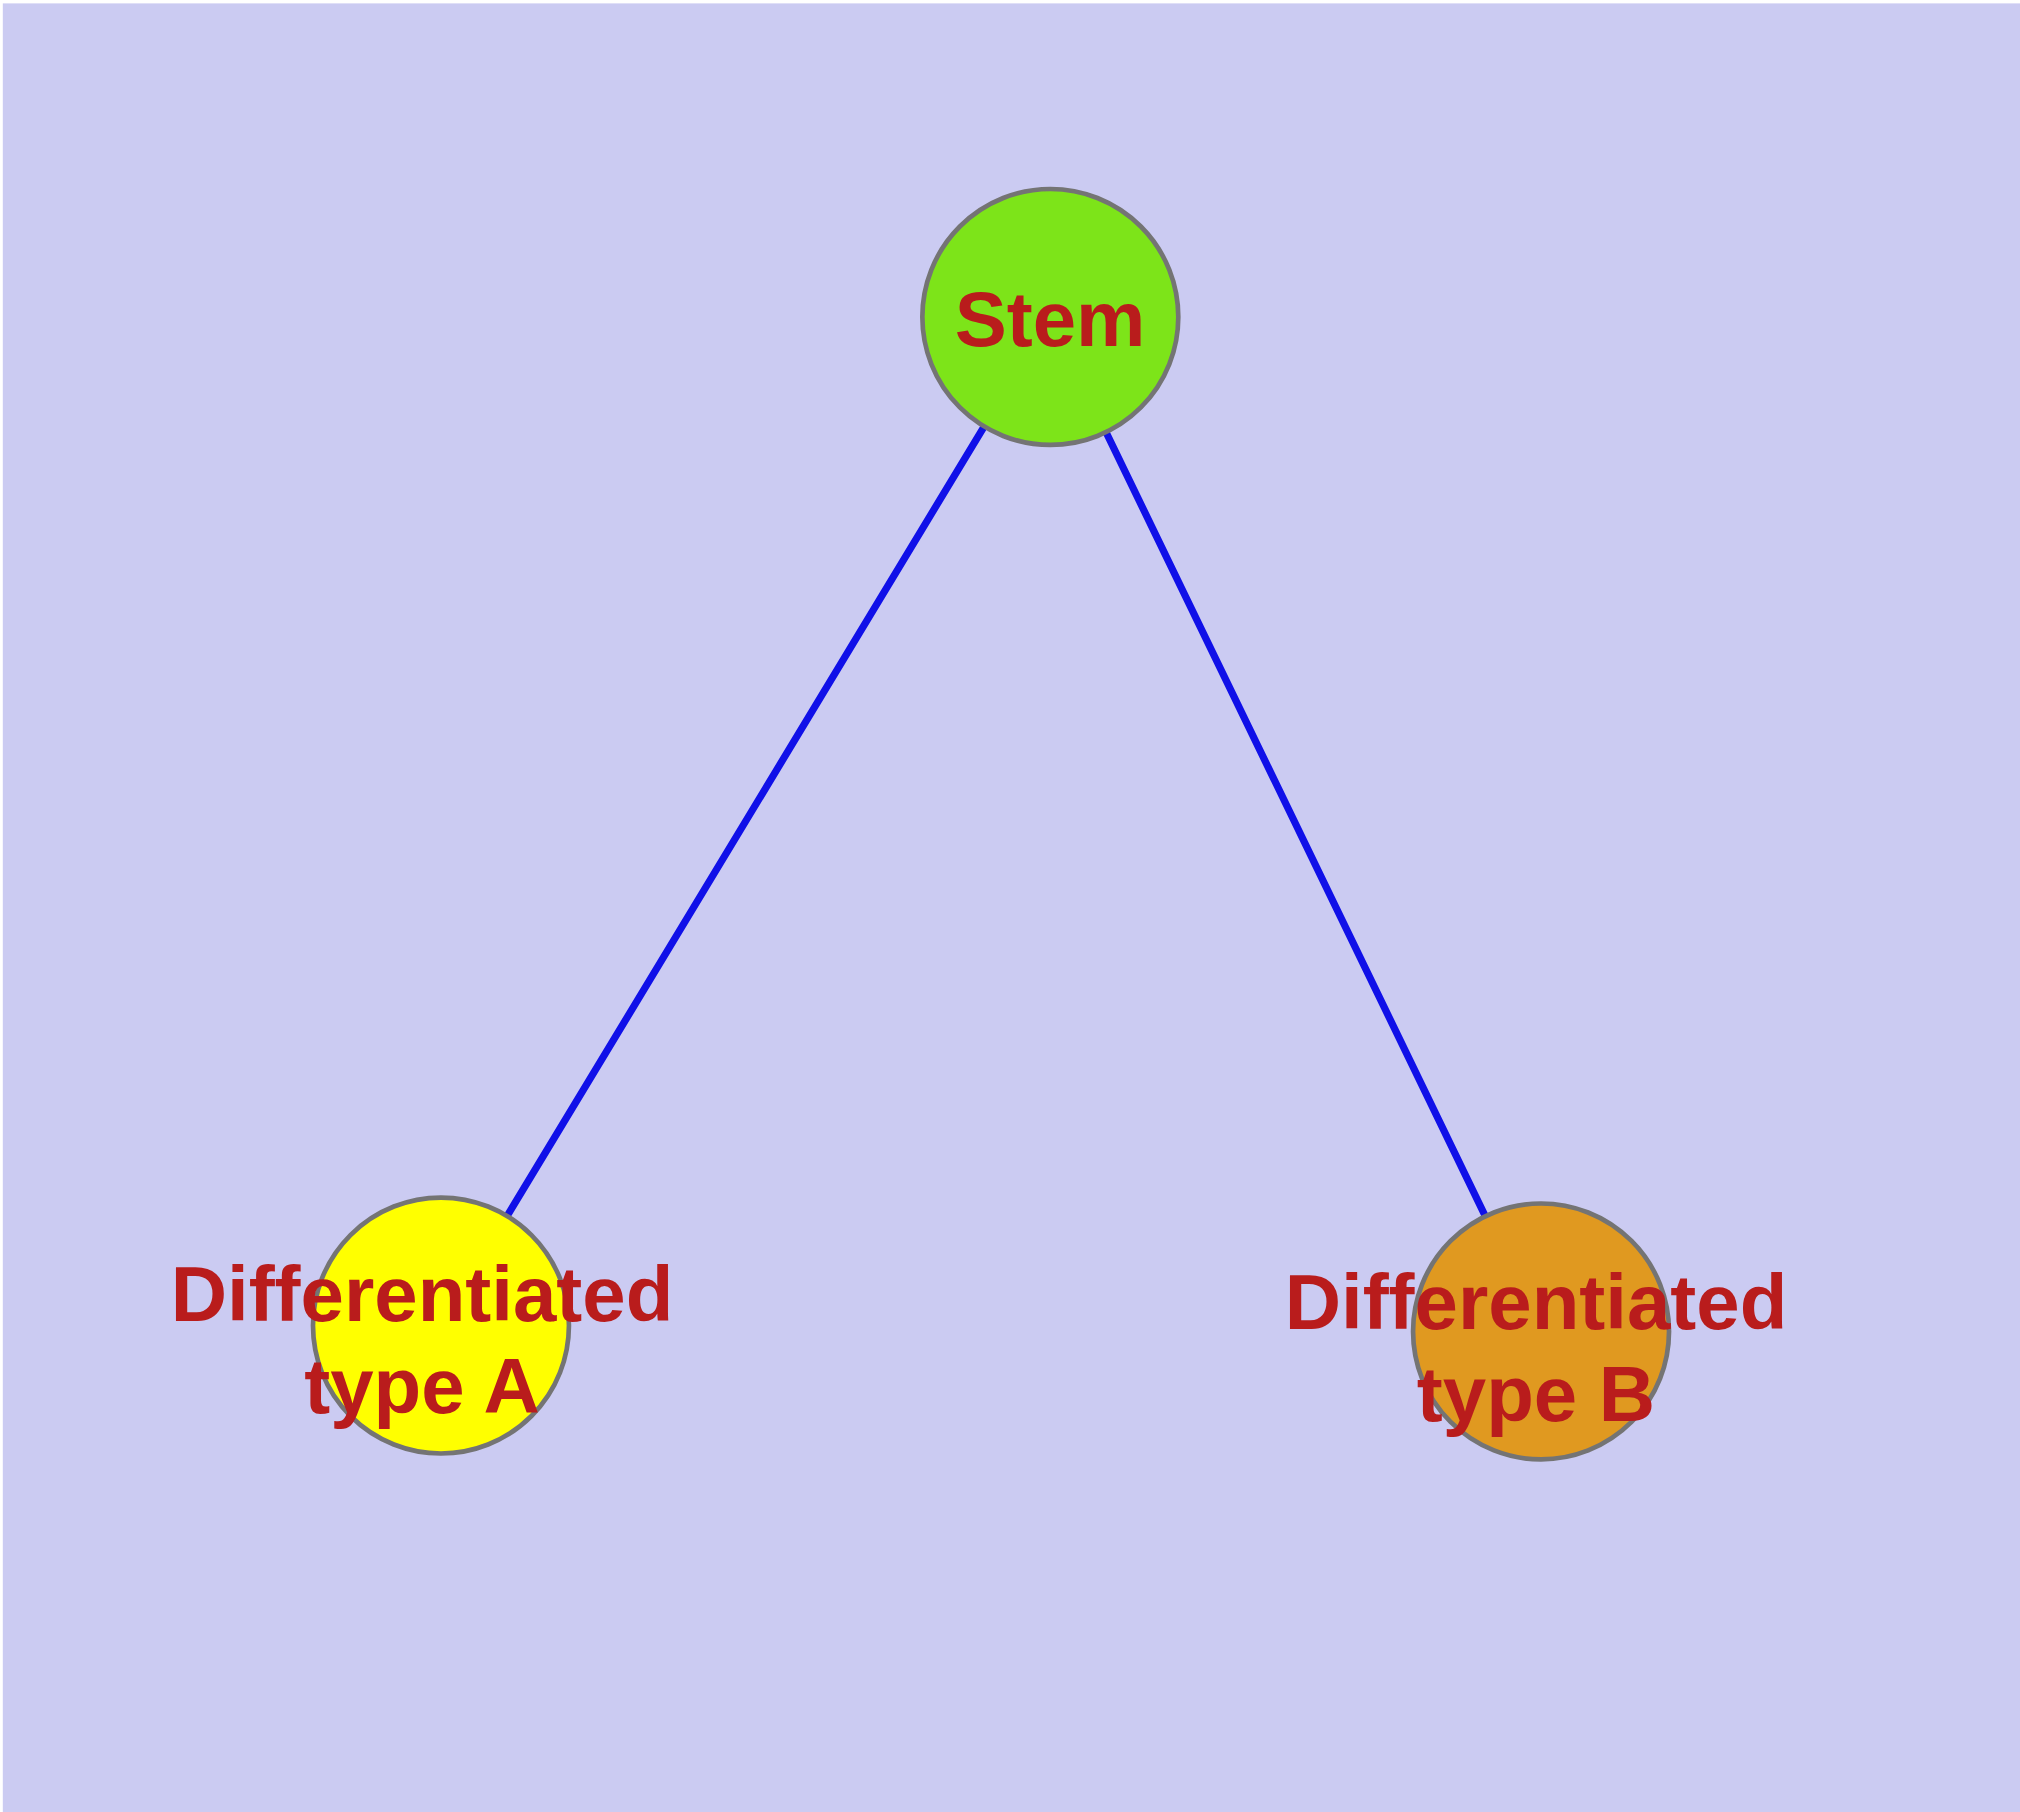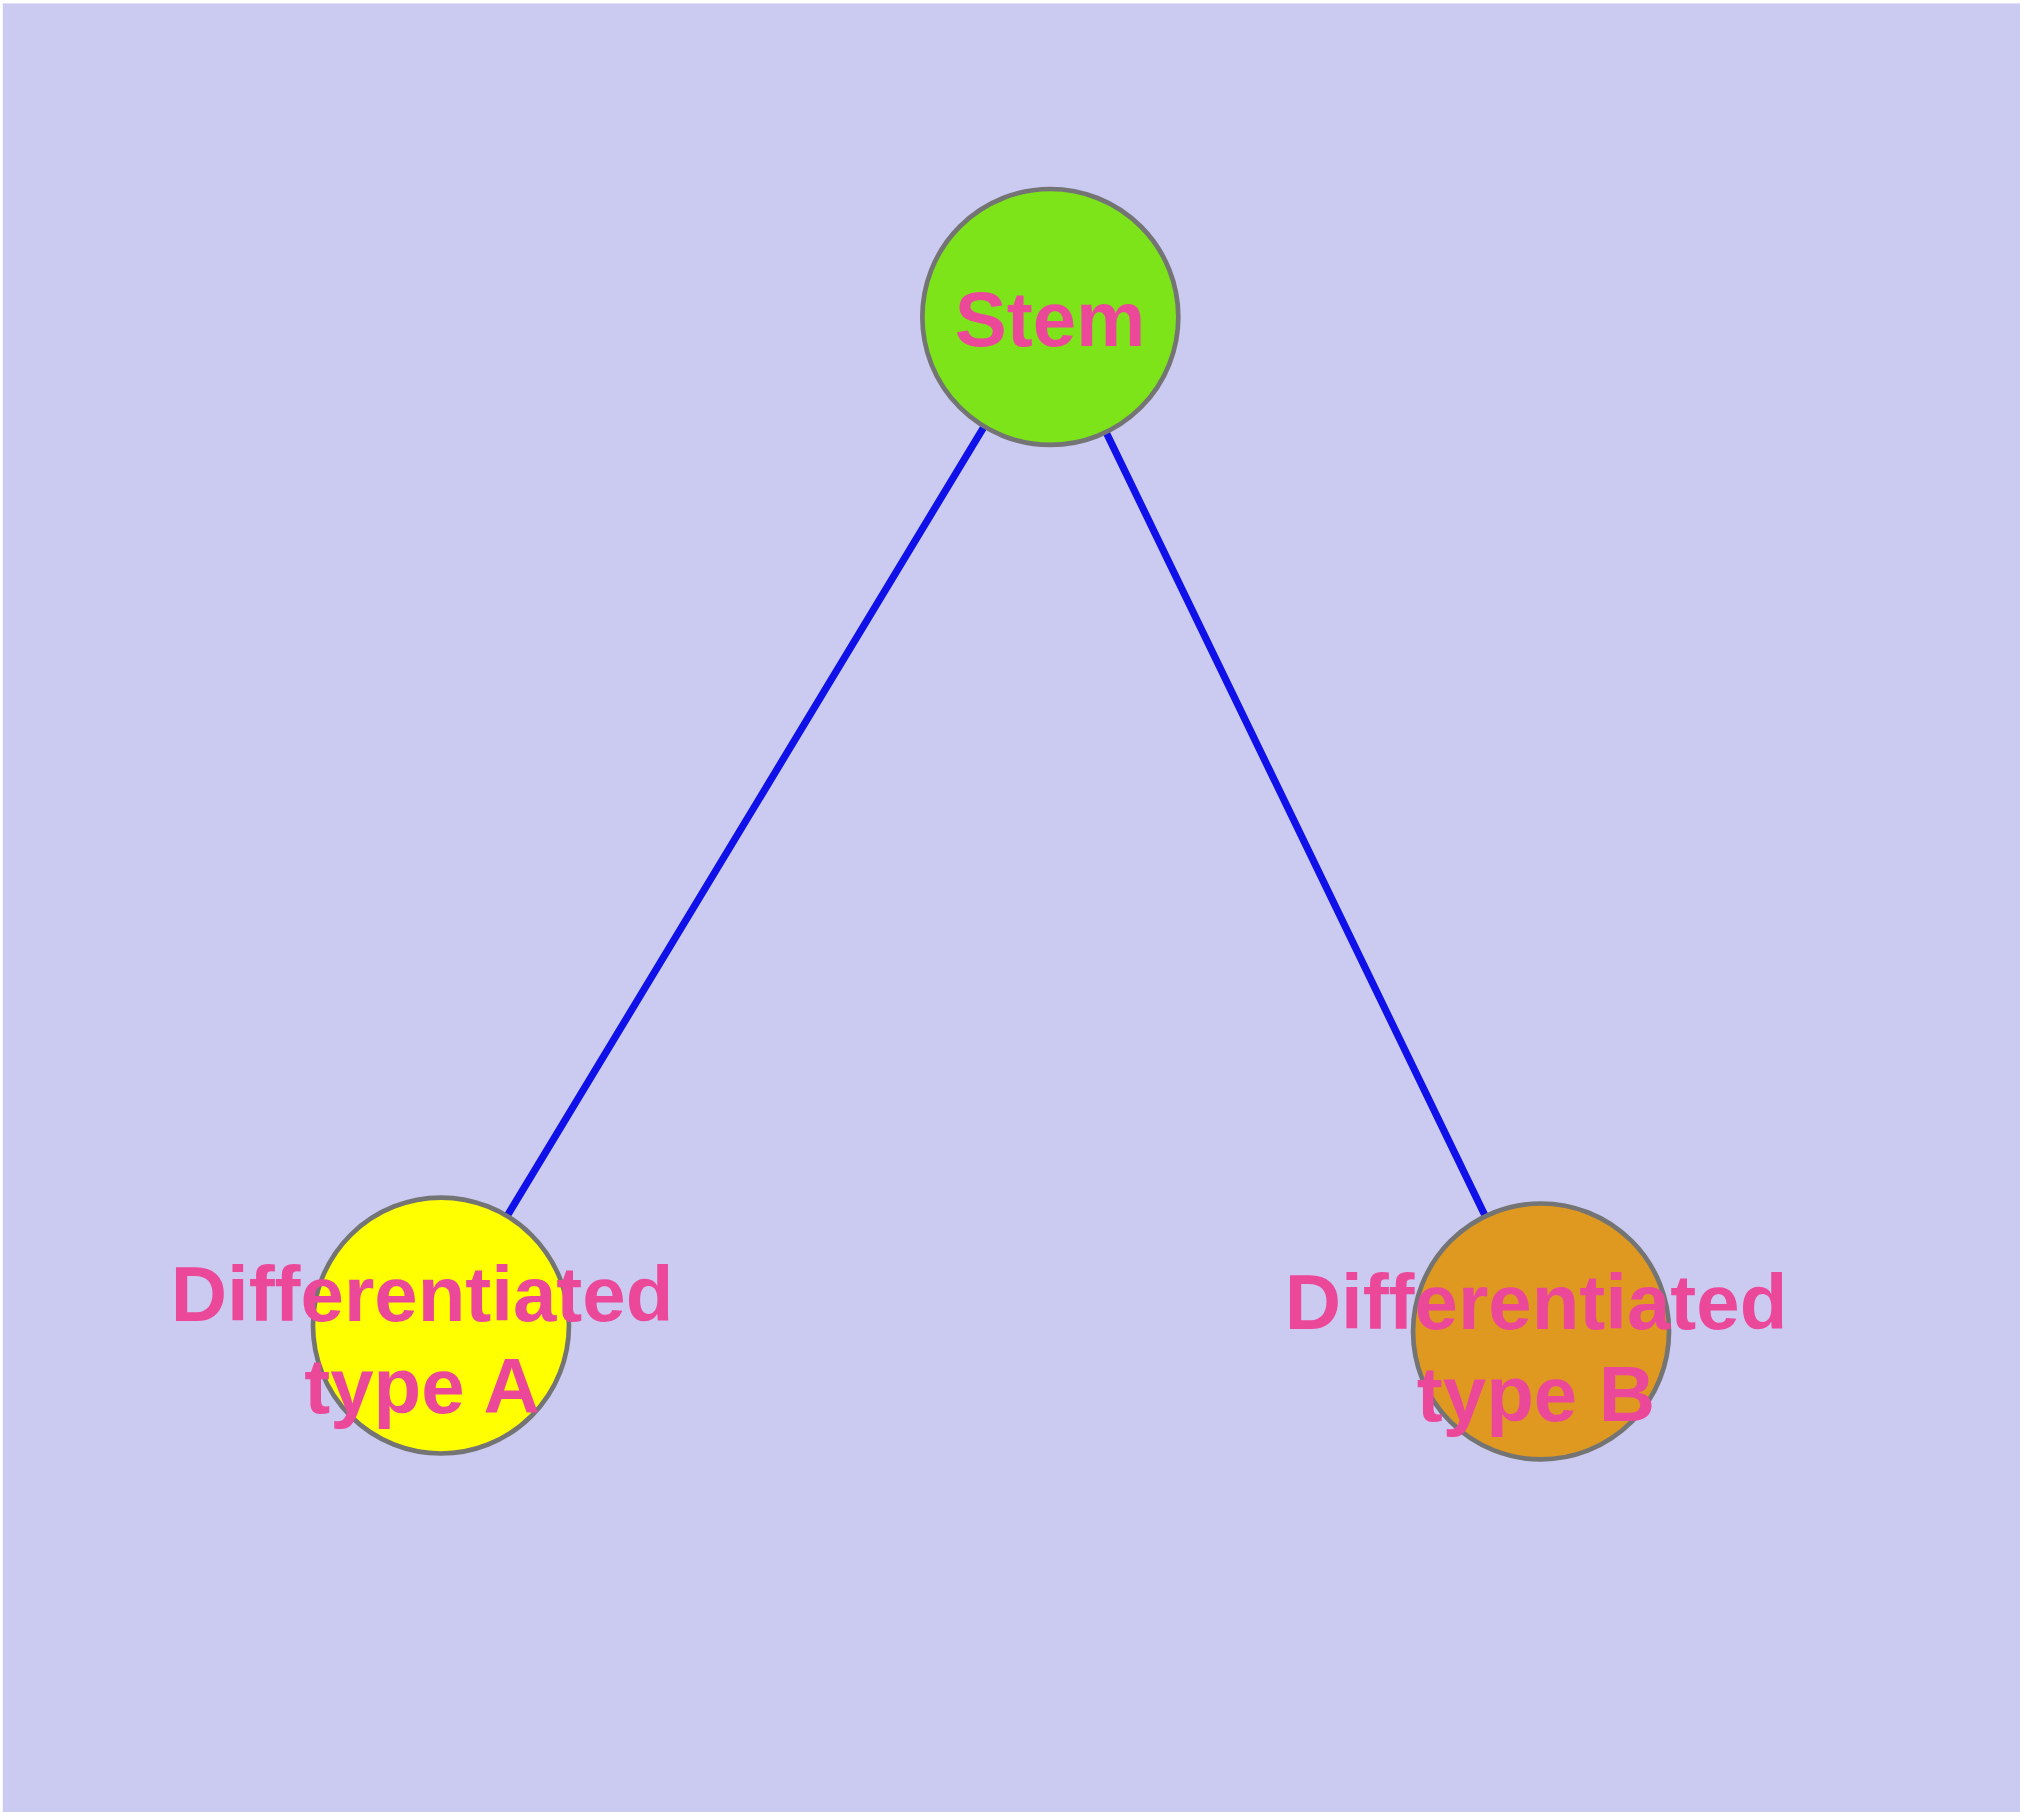--- a/index.html
+++ b/index.html
@@ -19,21 +19,21 @@
     left: 0;
     top: 0;
     display: block;
   }
   .node-label {
     position: absolute;
     transform: translate(-50%, -50%);
     font-weight: bold;
     font-size: 78px;
     line-height: 92px;
-    color: #ec4899;
+    color: #b91c1c;
     text-align: center;
     white-space: pre-line;
     pointer-events: none;
   }
 </style>
 </head>
 <body>
 
 <svg class="graph-canvas" width="2021" height="1812" viewBox="0 0 2384 2138">
 

